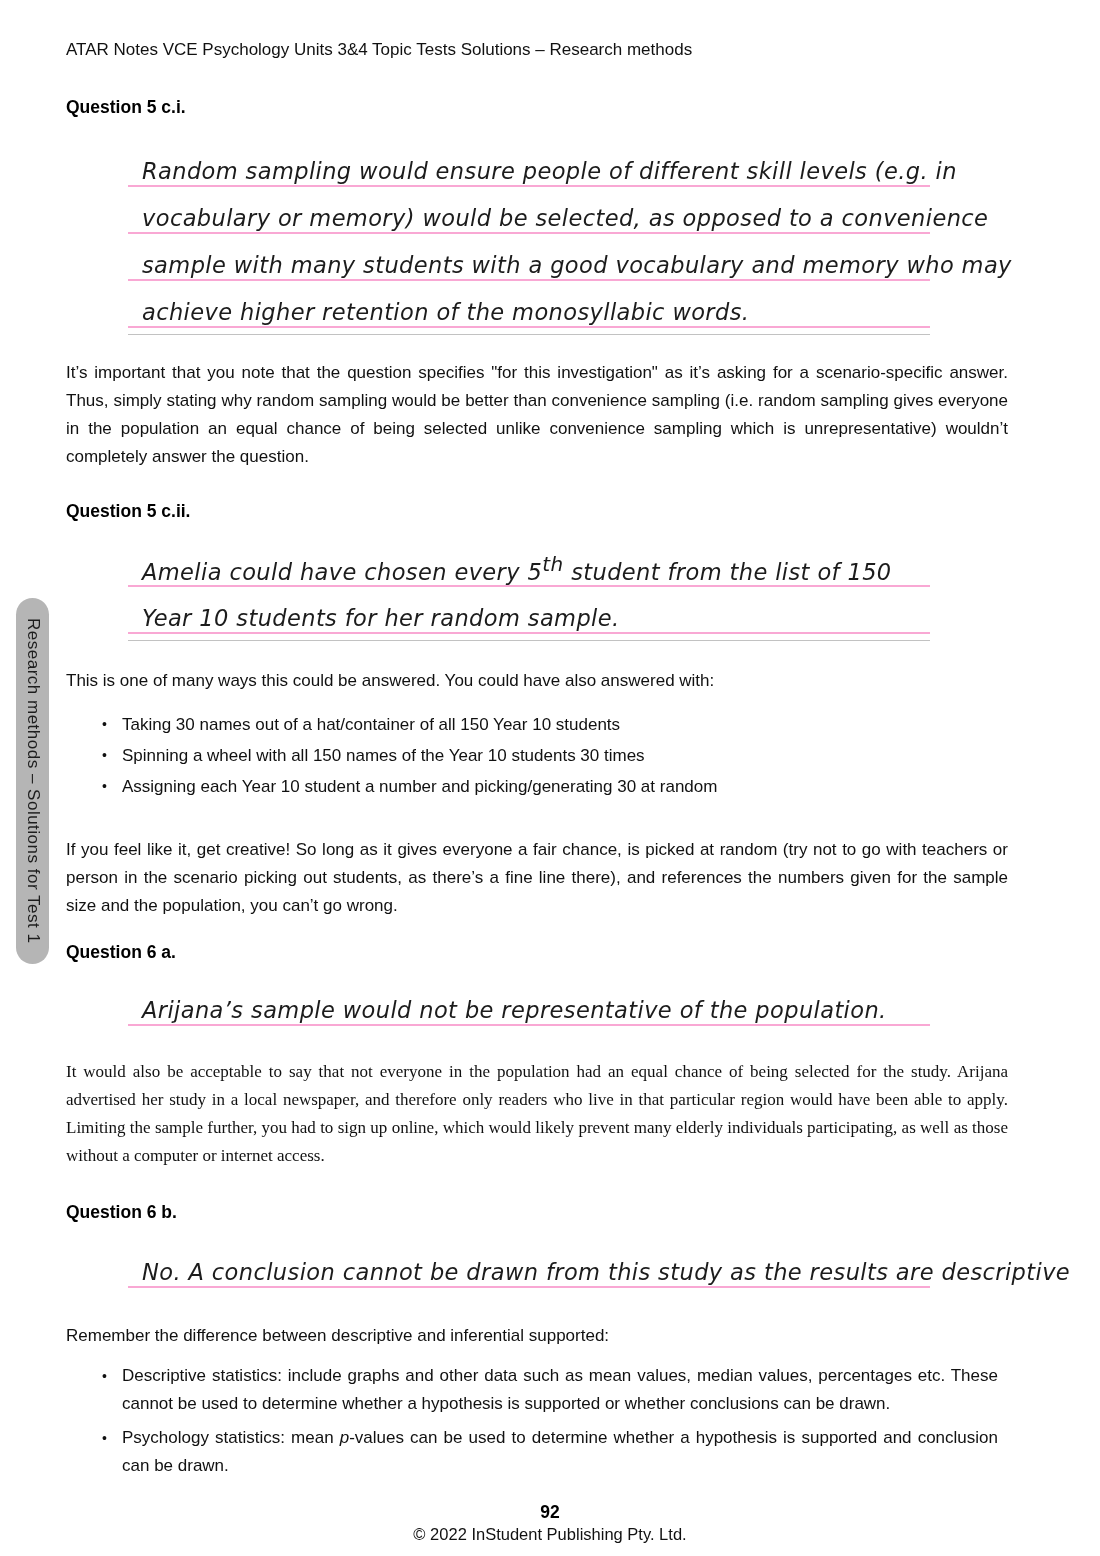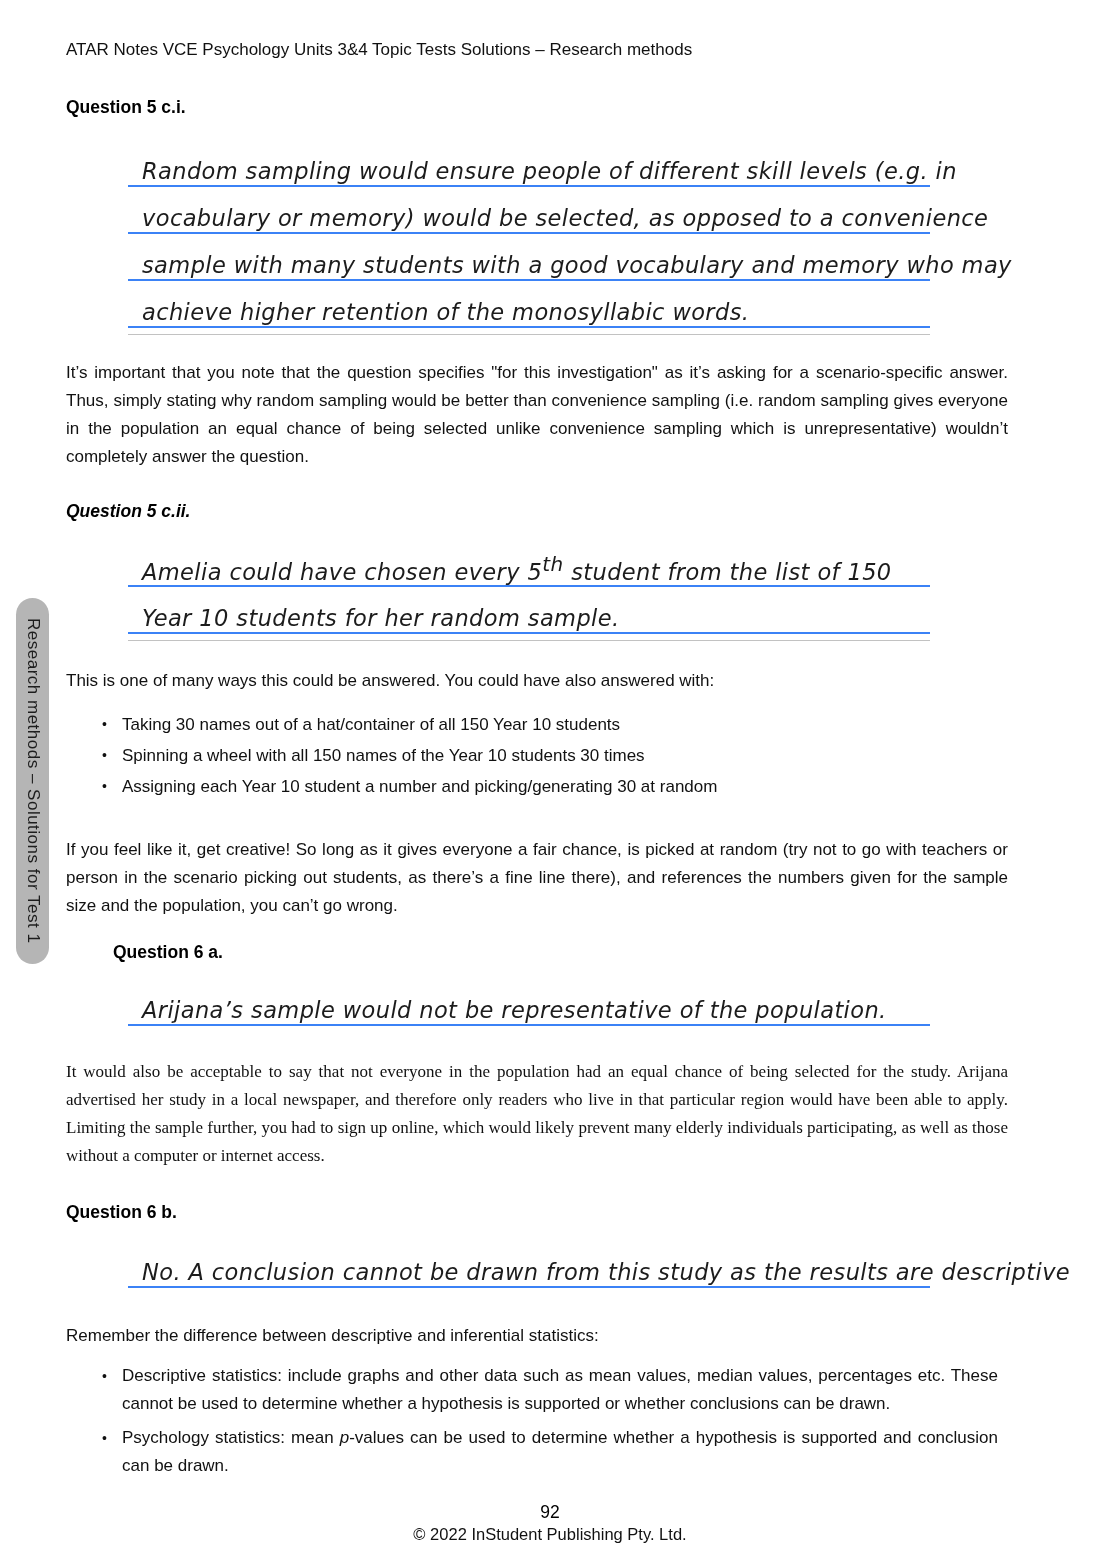--- a/index.html
+++ b/index.html
@@ -28,21 +28,21 @@
   }
   
   .answer-block {
     margin-left: 62px;
     margin-right: 78px;
   }
   .hw-line {
     height: 47px;
     display: flex;
     align-items: flex-end;
-    border-bottom: 2px solid #3b82f6;
+    border-bottom: 2px solid #f9a8d4;
     padding-bottom: 1px;
   }
   .hw {
     font-family: "DejaVu Sans", cursive;
     font-style: italic;
     font-size: 22.5px;
     letter-spacing: 0.4px;
     color: #1c1c1c;
     white-space: nowrap;
     padding-left: 14px;
@@ -94,39 +94,39 @@
     color: #1d1d1d;
     letter-spacing: 0.5px;
     white-space: nowrap;
   }
   .footer {
     position: absolute;
     left: 0; right: 0; bottom: 12px;
     text-align: center;
   }
   .page-number {
-    font-weight: normal;
+    font-weight: bold;
     font-size: 17.5px;
     color: #000;
   }
   .copyright {
     font-size: 16.5px;
     color: #111;
     margin-top: 2px;
   }
   
   .mt-q5ci   { margin-top: 37px; }
   .mt-ans1   { margin-top: 22px; }
   .mt-note1  { margin-top: 24px; }
-  .mt-q5cii  { margin-top: 30px; font-style: italic; }
+  .mt-q5cii  { margin-top: 30px; }
   .mt-ans2   { margin-top: 18px; }
   .mt-note2  { margin-top: 26px; }
   .mt-blist  { margin-top: 14px; }
   .mt-note3  { margin-top: 34px; }
-  .mt-q6a    { margin-top: 22px; margin-left: 47px; }
+  .mt-q6a    { margin-top: 22px; }
   .mt-ans3   { margin-top: 16px; }
   .mt-note4  { margin-top: 32px; font-family: Liberation Serif, serif; }
   .mt-q6b    { margin-top: 32px; }
   .mt-ans4   { margin-top: 18px; }
   .mt-rem    { margin-top: 34px; }
   .mt-blist2 { margin-top: 12px; }
 </style>
 </head>
 <body>
 
@@ -200,21 +200,21 @@
   <div class="para mt-note4">It would also be acceptable to say that not everyone in the population had an equal chance of being selected for the study.  Arijana advertised her study in a local newspaper, and therefore only readers who live in that particular region would have been able to apply.  Limiting the sample further, you had to sign up online, which would likely prevent many elderly individuals participating, as well as those without a computer or internet access.</div>
 
   <div class="q-heading mt-q6b">Question 6 b.</div>
 
   <div class="answer-block mt-ans4">
     <div class="hw-line">
       <span class="hw">No.  A conclusion cannot be drawn from this study as the results are descriptive</span>
     </div>
   </div>
 
-  <div class="para mt-rem"><span>Remember the difference between </span><b class="inline-bold">descriptive</b><span> and </span><b class="inline-bold">inferential</b><span> statistics:</span></div>
+  <div class="para mt-rem"><span>Remember the difference between </span><b class="inline-bold">descriptive</b><span> and </span><b class="inline-bold">inferential</b><span> supported:</span></div>
 
   <div class="bullet-list mt-blist2">
     <div class="bullet-item tight">
       <span class="bullet-glyph">•</span>
       <span class="bullet-body"><b class="inline-bold">Descriptive statistics:</b><span> include graphs and other data such as mean values, median values, percentages etc. These cannot be used to determine whether a hypothesis is supported or whether conclusions can be drawn.</span></span>
     </div>
     <div class="bullet-item tight">
       <span class="bullet-glyph">•</span>
       <span class="bullet-body"><b class="inline-bold">Psychology statistics:</b><span> mean </span><i class="inline-italic">p</i><span>-values can be used to determine whether a hypothesis is supported and conclusion can be drawn.</span></span>
     </div>

